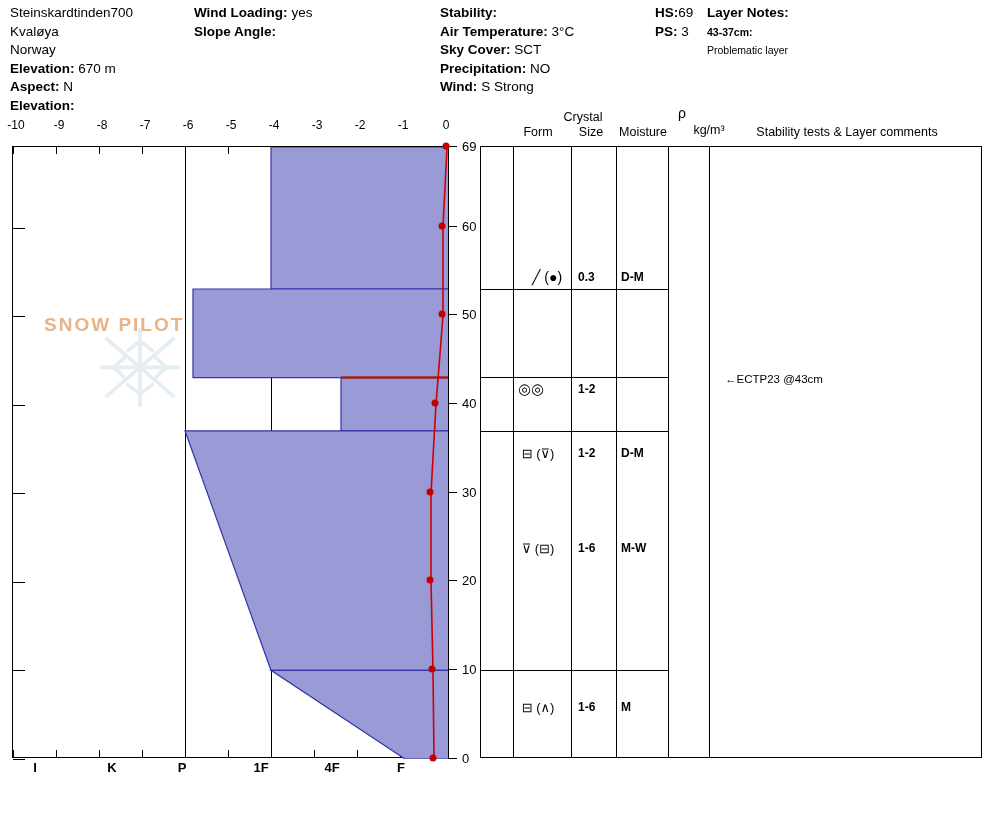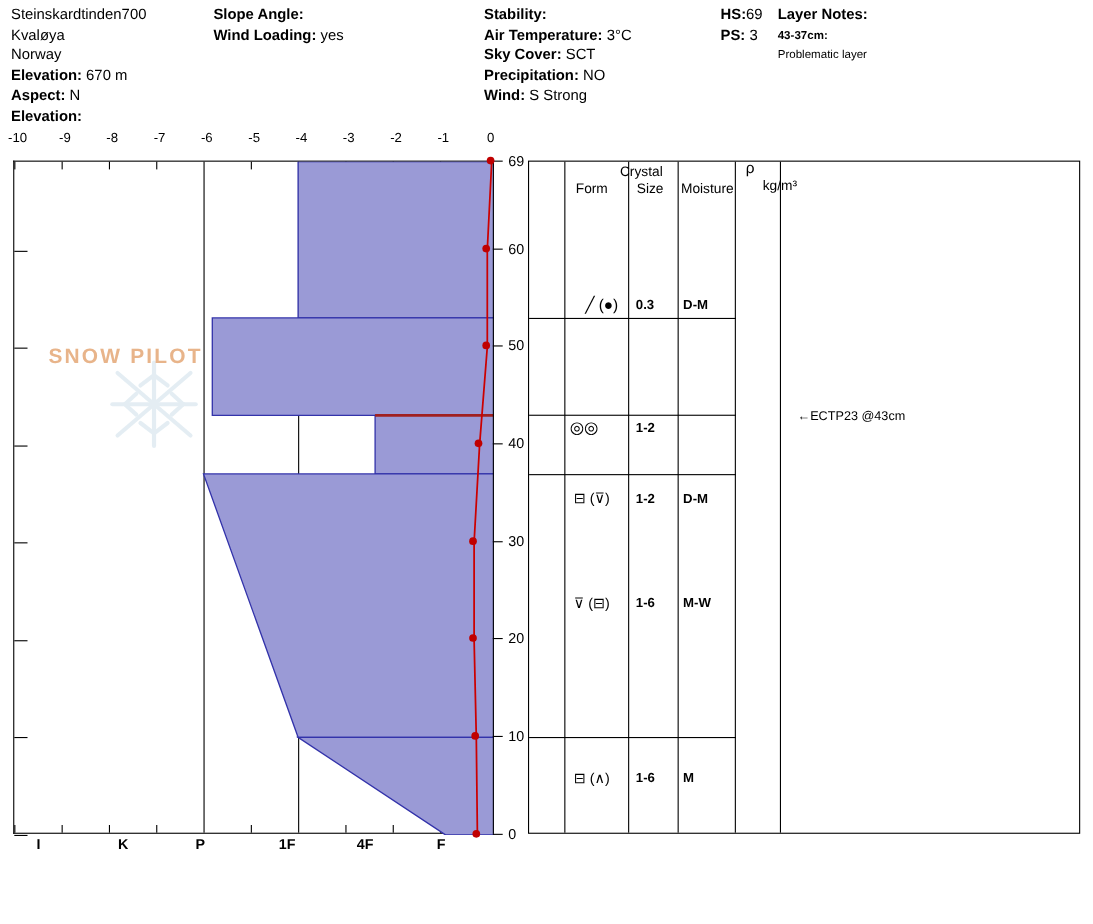--- a/index.html
+++ b/index.html
@@ -22,42 +22,42 @@
   .depthaxis{position:absolute;left:448px;top:38px;width:1px;height:612px;background:#000;}
   .dtick{position:absolute;left:448px;width:9px;height:1px;background:#000;}
   .dlab{position:absolute;left:462px;font-size:13px;transform:translateY(-50%);}
   .ddot{position:absolute;width:7px;height:7px;background:#c00000;border-radius:50%;transform:translate(-50%,-50%);}
   
   .layerpoly{position:absolute;left:0;top:0;width:436px;height:612px;}
   
   .tbl{position:absolute;left:480px;top:38px;width:502px;height:612px;border:1px solid #000;box-sizing:border-box;}
   .tvline{position:absolute;top:0;bottom:0;width:1px;background:#000;}
   .thline{position:absolute;height:1px;background:#000;}
-  .th{position:absolute;text-align:center;font-size:12.5px;line-height:14px;margin-top:39px;}
+  .th{position:absolute;text-align:center;font-size:12.5px;line-height:14px;}
   .cellc{position:absolute;text-align:center;font-size:12px;transform:translate(-50%,-50%);}
   .cellL{position:absolute;font-size:12px;font-weight:bold;transform:translateY(-50%);}
   .watermark{position:absolute;left:40px;top:175px;width:175px;height:90px;opacity:.55;}
   .wmtext{position:absolute;left:44px;top:206px;font-size:19px;font-weight:bold;color:#e8b48a;letter-spacing:2px;font-family:"Liberation Sans",sans-serif;}
   .ectp{position:absolute;font-size:11.5px;margin-left:20px;}
 </style>
 </head>
 <body>
 
 <div class="hdr">
   <div class="col c1">
     <div>Steinskardtinden700</div>
     <div>Kvaløya</div>
     <div>Norway</div>
     <div><span class="b">Elevation:</span> <span>670 m</span></div>
     <div><span class="b">Aspect:</span> <span>N</span></div>
     <div><span class="b">Elevation:</span></div>
   </div>
   <div class="col c2">
+    <div><span class="b">Wind Loading:</span> <span>yes</span></div>
     <div><span class="b">Slope Angle:</span> <span></span></div>
-    <div><span class="b">Wind Loading:</span> <span>yes</span></div>
   </div>
   <div class="col c3">
     <div><span class="b">Stability:</span> <span></span></div>
     <div><span class="b">Air Temperature:</span> <span>3°C</span></div>
     <div><span class="b">Sky Cover:</span> <span>SCT</span></div>
     <div><span class="b">Precipitation:</span> <span>NO</span></div>
     <div><span class="b">Wind:</span> <span>S Strong</span></div>
   </div>
   <div class="col c4">
     <div><span class="b">HS:</span><span>69</span></div>
@@ -185,20 +185,21 @@
   <div class="ddot" style="left:430px;top:472px"></div>
   <div class="ddot" style="left:432px;top:561px"></div>
   <div class="ddot" style="left:433px;top:650px"></div>
 
   <div class="th" style="left:553px;top:2px;width:60px">Crystal</div>
   <div class="th" style="left:508px;top:17px;width:60px">Form</div>
   <div class="th" style="left:566px;top:17px;width:50px">Size</div>
   <div class="th" style="left:614px;top:17px;width:58px">Moisture</div>
   <div class="th" style="left:657px;top:-2px;width:50px;font-size:14px">ρ</div>
   <div class="th" style="left:684px;top:15px;width:50px">kg/m³</div>
+  <div class="th" style="left:712px;top:17px;width:270px">Stability tests &amp; Layer comments</div>
 
   <div class="tbl">
 
     <div class="tvline" style="left:32px"></div>
     <div class="tvline" style="left:90px"></div>
     <div class="tvline" style="left:135px"></div>
     <div class="tvline" style="left:187px"></div>
     <div class="tvline" style="left:228px"></div>
 
     <div class="thline" style="left:0;right:0;top:142px;width:188px"></div>

